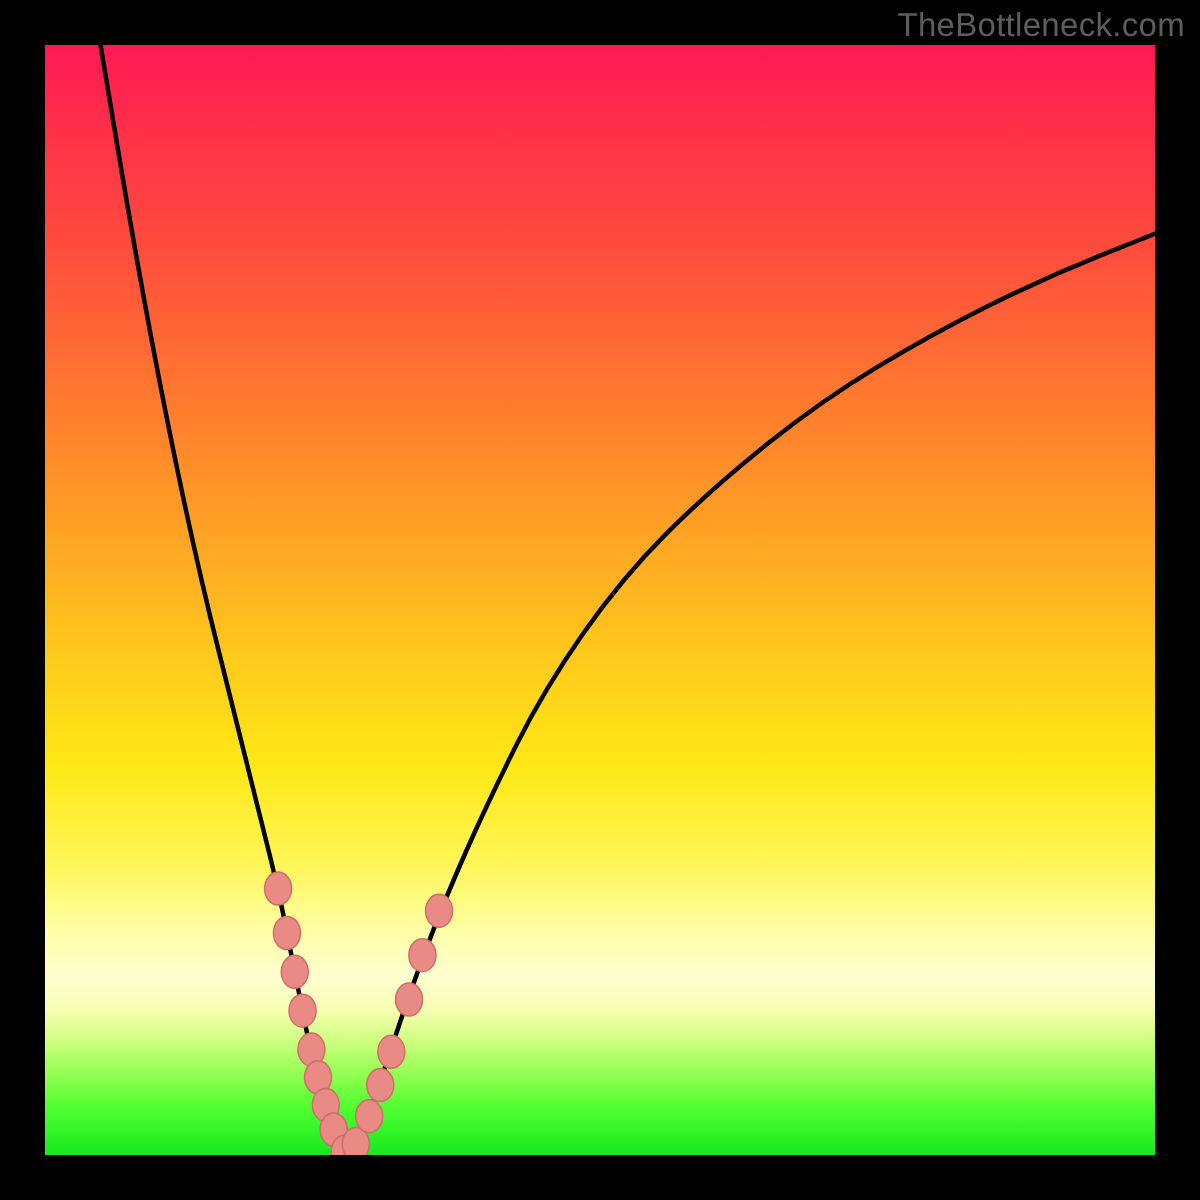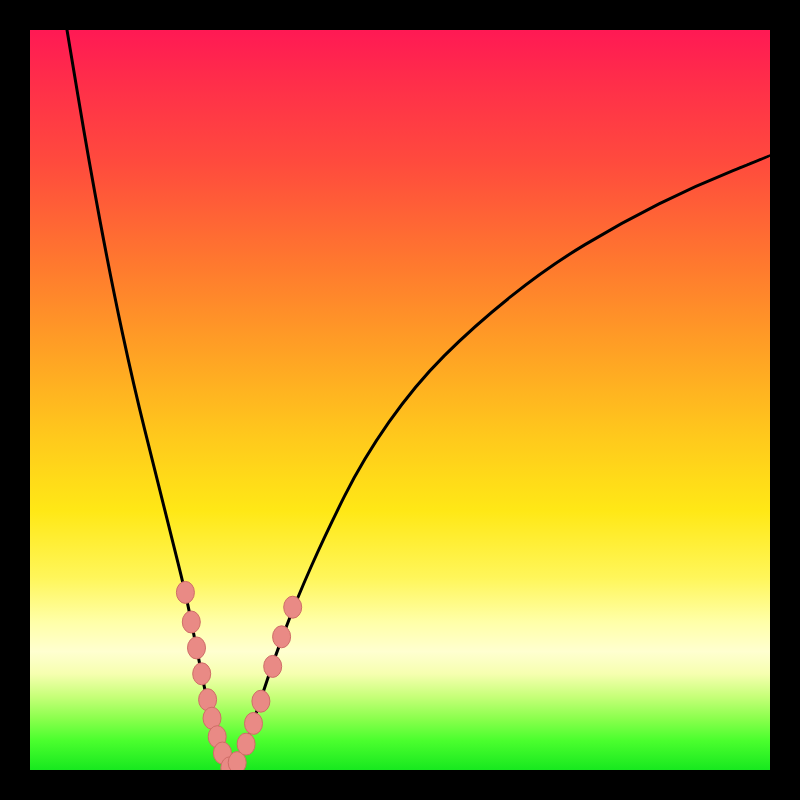--- a/index.html
+++ b/index.html
@@ -60,20 +60,21 @@
     top: 0;
     left: 0;
     width: 740px;
     height: 740px;
   }
 </style>
 </head>
 <body>
 
 <div class="frame">
+  <div class="watermark">TheBottleneck.com</div>
   <div class="plot">
     <svg class="curve" viewBox="0 0 740 740">
       <g id="curve-group">
           <path d="M 37.0 0.0 Q 37.0 0.0 48.1 66.6 Q 59.2 133.2 70.3 192.4 Q 81.4 251.6 92.5 303.4 Q 103.6 355.2 114.7 399.6 Q 125.8 444.0 133.2 473.6 Q 140.6 503.2 148.0 532.8 Q 155.4 562.4 159.1 580.9 Q 162.8 599.4 166.5 617.9 Q 170.2 636.4 173.9 654.9 Q 177.6 673.4 181.3 688.2 Q 185.0 703.0 188.7 714.1 Q 192.4 725.2 196.1 732.6 Q 199.8 740.0 203.5 736.3 Q 207.2 732.6 210.9 725.2 Q 214.6 717.8 218.3 706.7 Q 222.0 695.6 225.7 684.5 Q 229.4 673.4 236.8 651.2 Q 244.2 629.0 255.3 599.4 Q 266.4 569.8 281.2 536.5 Q 296.0 503.2 314.5 466.2 Q 333.0 429.2 358.9 392.2 Q 384.8 355.2 414.4 325.6 Q 444.0 296.0 481.0 266.4 Q 518.0 236.8 555.0 214.6 Q 592.0 192.4 629.0 173.9 Q 666.0 155.4 703.0 140.6 T 740.0 125.8" fill="none" stroke="#000000" stroke-width="3" stroke-linecap="round"></path>
         </g>
       <g id="marker-group">
           <ellipse cx="155.4" cy="562.4" rx="9" ry="11" fill="#e98a85" stroke="#cf6d67" stroke-width="1"></ellipse>
           <ellipse cx="161.3" cy="592.0" rx="9" ry="11" fill="#e98a85" stroke="#cf6d67" stroke-width="1"></ellipse>
           <ellipse cx="166.5" cy="617.9" rx="9" ry="11" fill="#e98a85" stroke="#cf6d67" stroke-width="1"></ellipse>
           <ellipse cx="171.7" cy="643.8" rx="9" ry="11" fill="#e98a85" stroke="#cf6d67" stroke-width="1"></ellipse>

